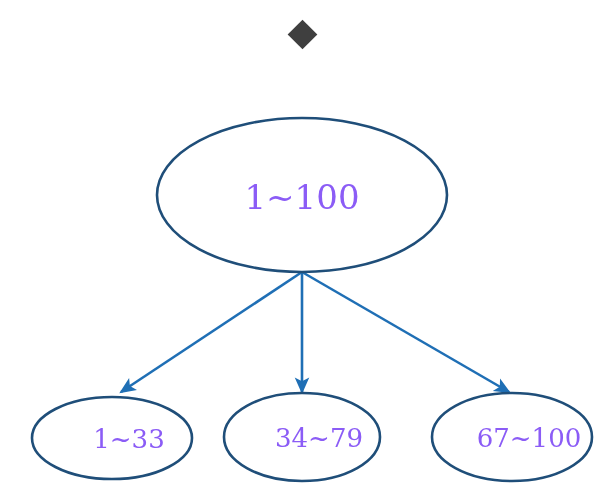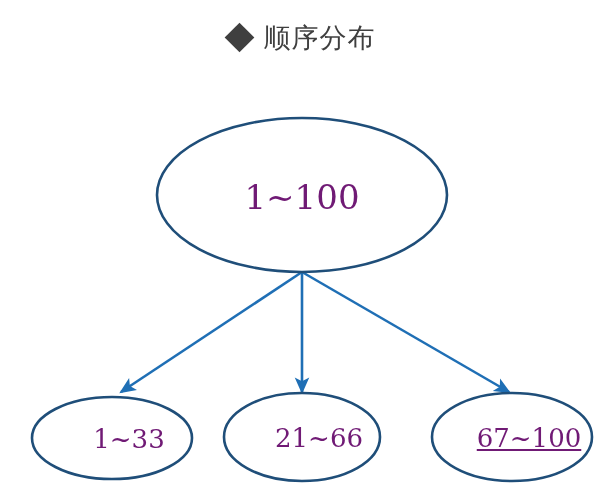--- a/index.html
+++ b/index.html
@@ -48,38 +48,37 @@
     color: #3f3f3f;
     letter-spacing: 1px;
     white-space: nowrap;
   }
 
   
   .node-label {
     position: absolute;
     transform: translate(-50%, -50%);
     font-family: "DejaVu Serif", "Liberation Serif", serif;
-    color: #701a75;
+    color: #8b5cf6;
     white-space: nowrap;
     text-align: center;
   }
   .node-label.root {
     font-size: 34px;
   }
   .node-label.child {
     font-size: 26px;
     margin-left: 16px;
   }
 </style>
 </head>
 <body>
 
 <div class="title-row">
   <div class="title-bullet"></div>
-  <div class="title-text">顺序分布</div>
 </div>
 
 <svg id="diagram-canvas" viewBox="0 0 604 496">
   <defs>
     <marker id="arrowhead" markerWidth="7" markerHeight="7" refX="5.6" refY="3.2" orient="auto" markerUnits="strokeWidth">
       <path d="M0,0.4 L6.4,3.2 L0,6 L1.5,3.2 Z" fill="#1f6fb5"></path>
     </marker>
   </defs>
 
   <g>
@@ -94,15 +93,15 @@
 
   <ellipse cx="302" cy="437" rx="78" ry="44" fill="#ffffff" stroke="#1f4e79" stroke-width="2.6"></ellipse>
 
   <ellipse cx="512" cy="437" rx="80" ry="44" fill="#ffffff" stroke="#1f4e79" stroke-width="2.6"></ellipse>
 </svg>
 
 <div class="node-label root" style="left:302px; top:197px;">1~100</div>
 
 <div class="node-label child" style="left:113px; top:439px;">1~33</div>
 
-<div class="node-label child" style="left:303px; top:438px;">21~66</div>
+<div class="node-label child" style="left:303px; top:438px;">34~79</div>
 
-<div class="node-label child" style="left:513px; top:438px;text-decoration:underline;">67~100</div>
+<div class="node-label child" style="left:513px; top:438px;">67~100</div>
 
 </body></html>

